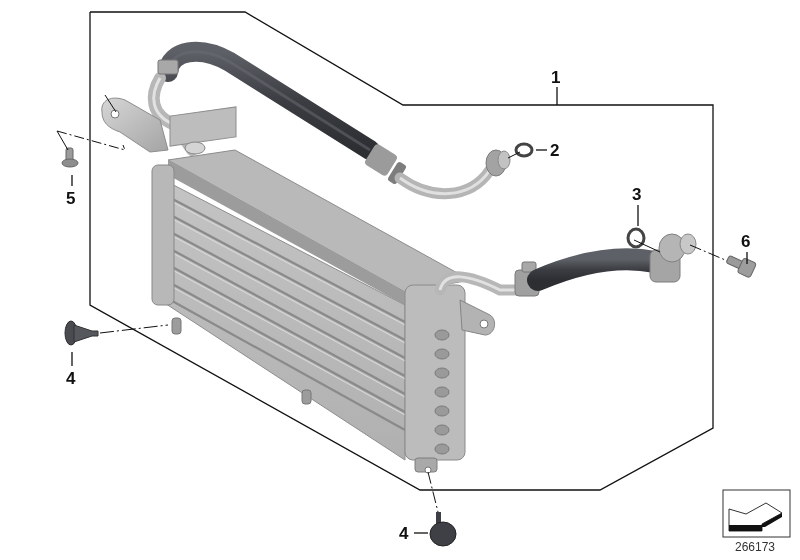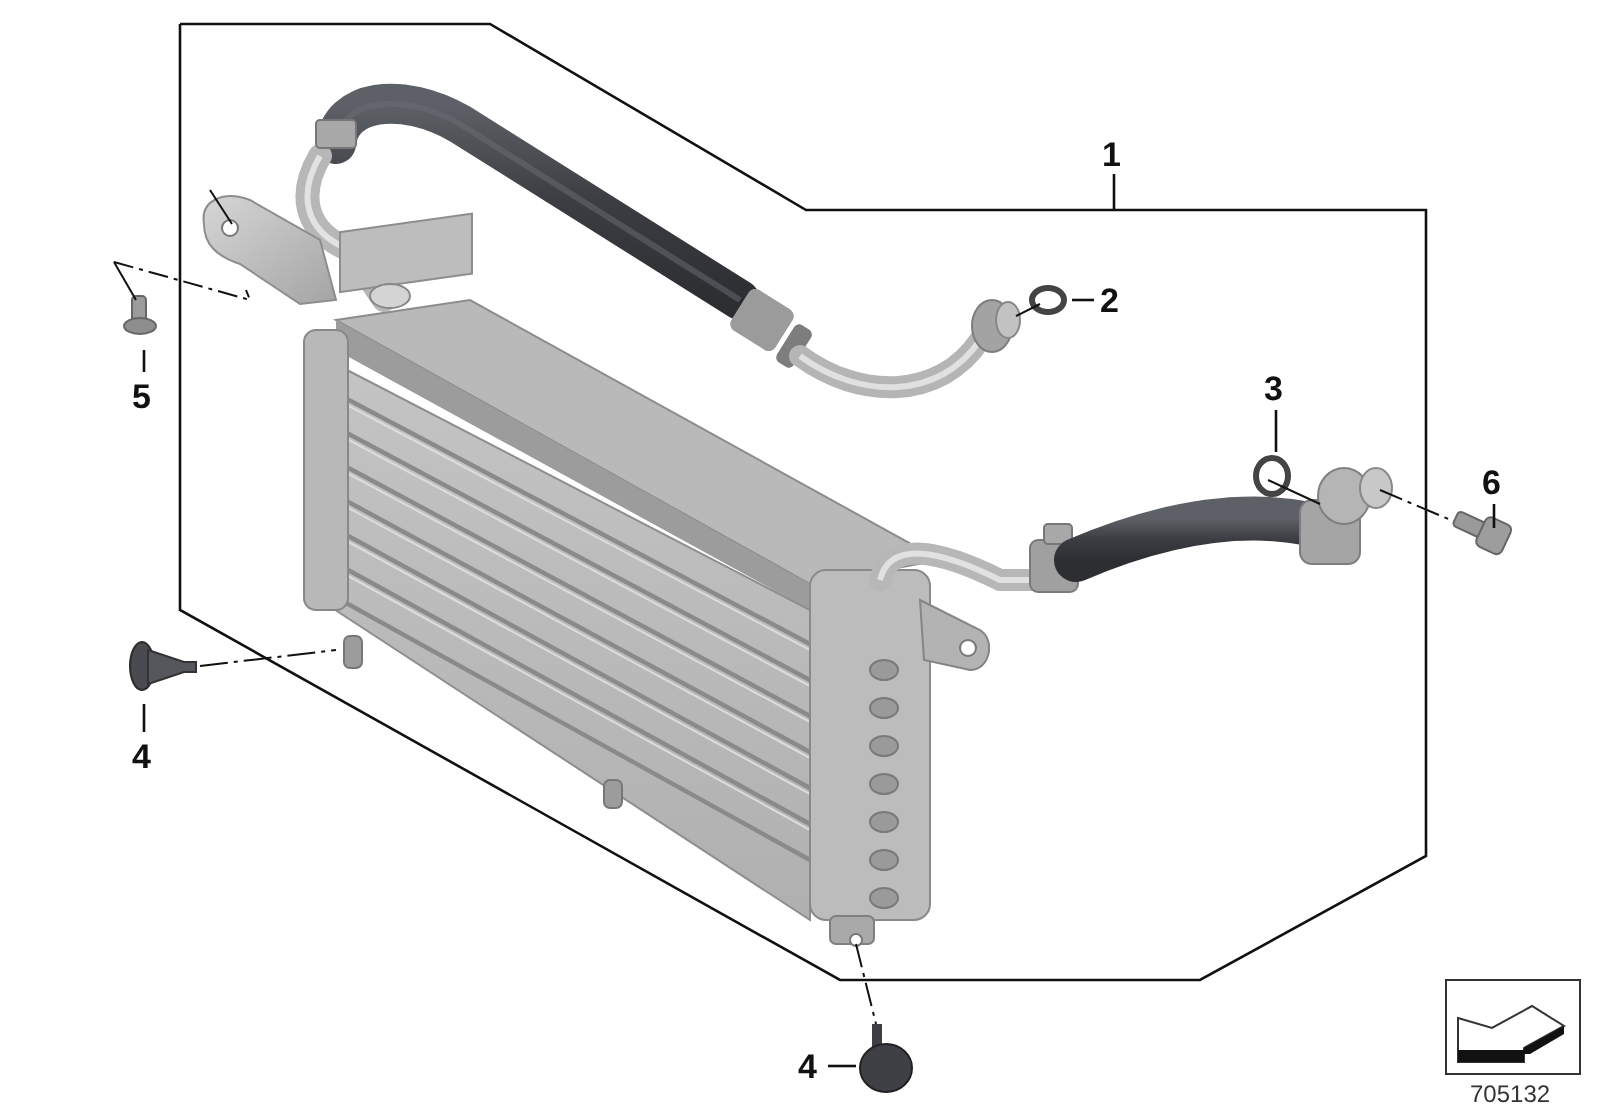--- a/index.html
+++ b/index.html
@@ -159,13 +159,13 @@
 </svg>
 
 <div class="callout" style="left:551px; top:69px;">1</div>
 <div class="callout" style="left:550px; top:142px;">2</div>
 <div class="callout" style="left:632px; top:186px;">3</div>
 <div class="callout" style="left:66px; top:370px;">4</div>
 <div class="callout" style="left:399px; top:525px;">4</div>
 <div class="callout" style="left:66px; top:190px;">5</div>
 <div class="callout" style="left:741px; top:233px;">6</div>
 
-<div class="ref-num">705132</div>
+<div class="ref-num">266173</div>
 
 </body></html>

